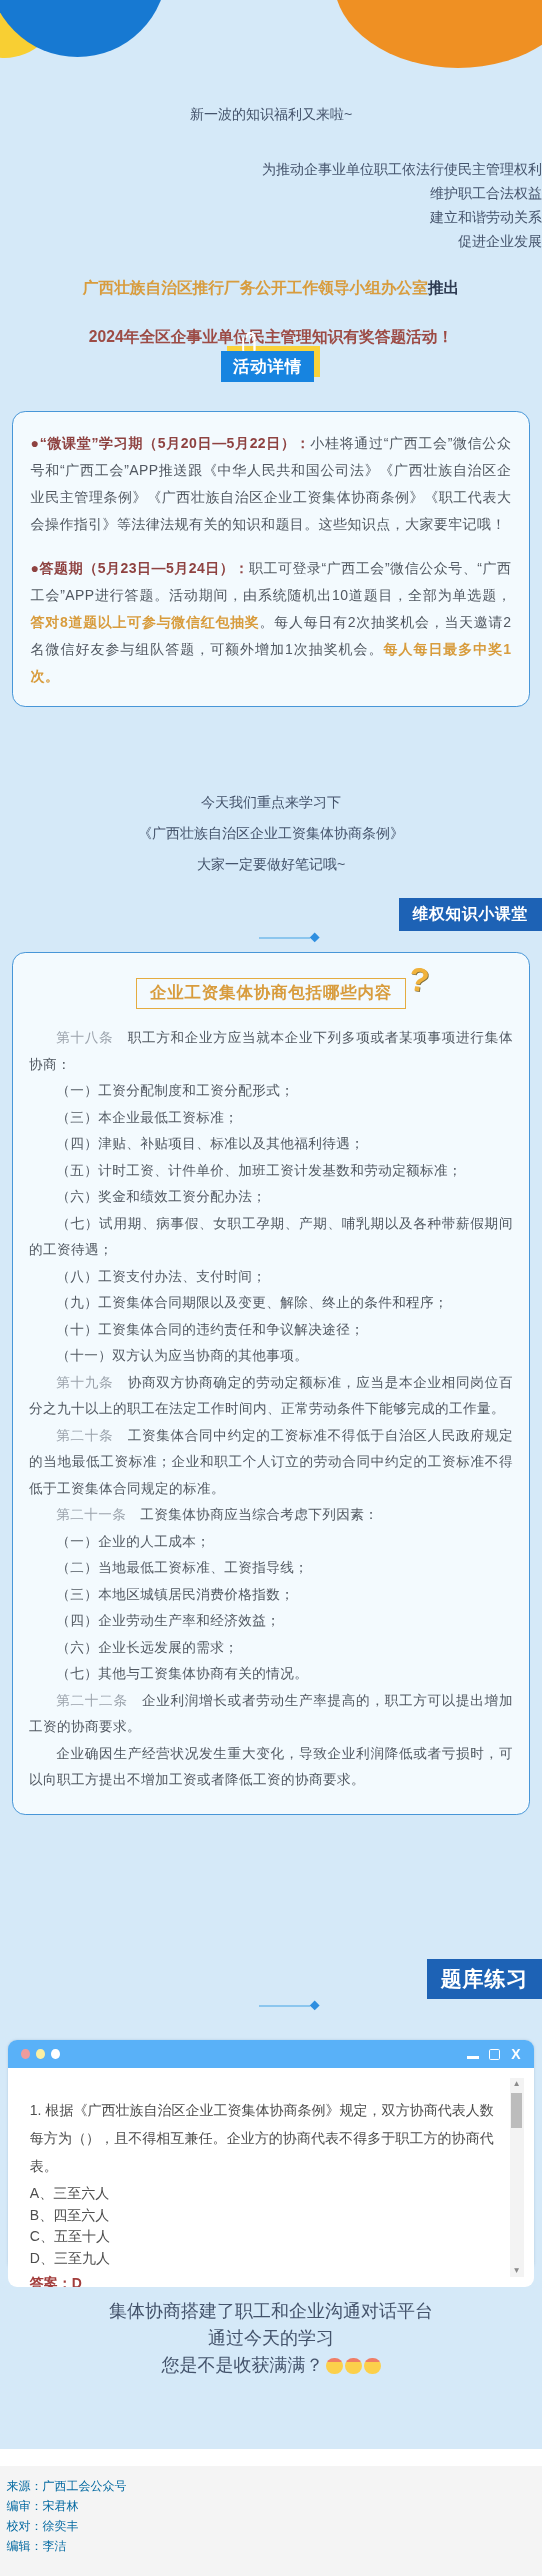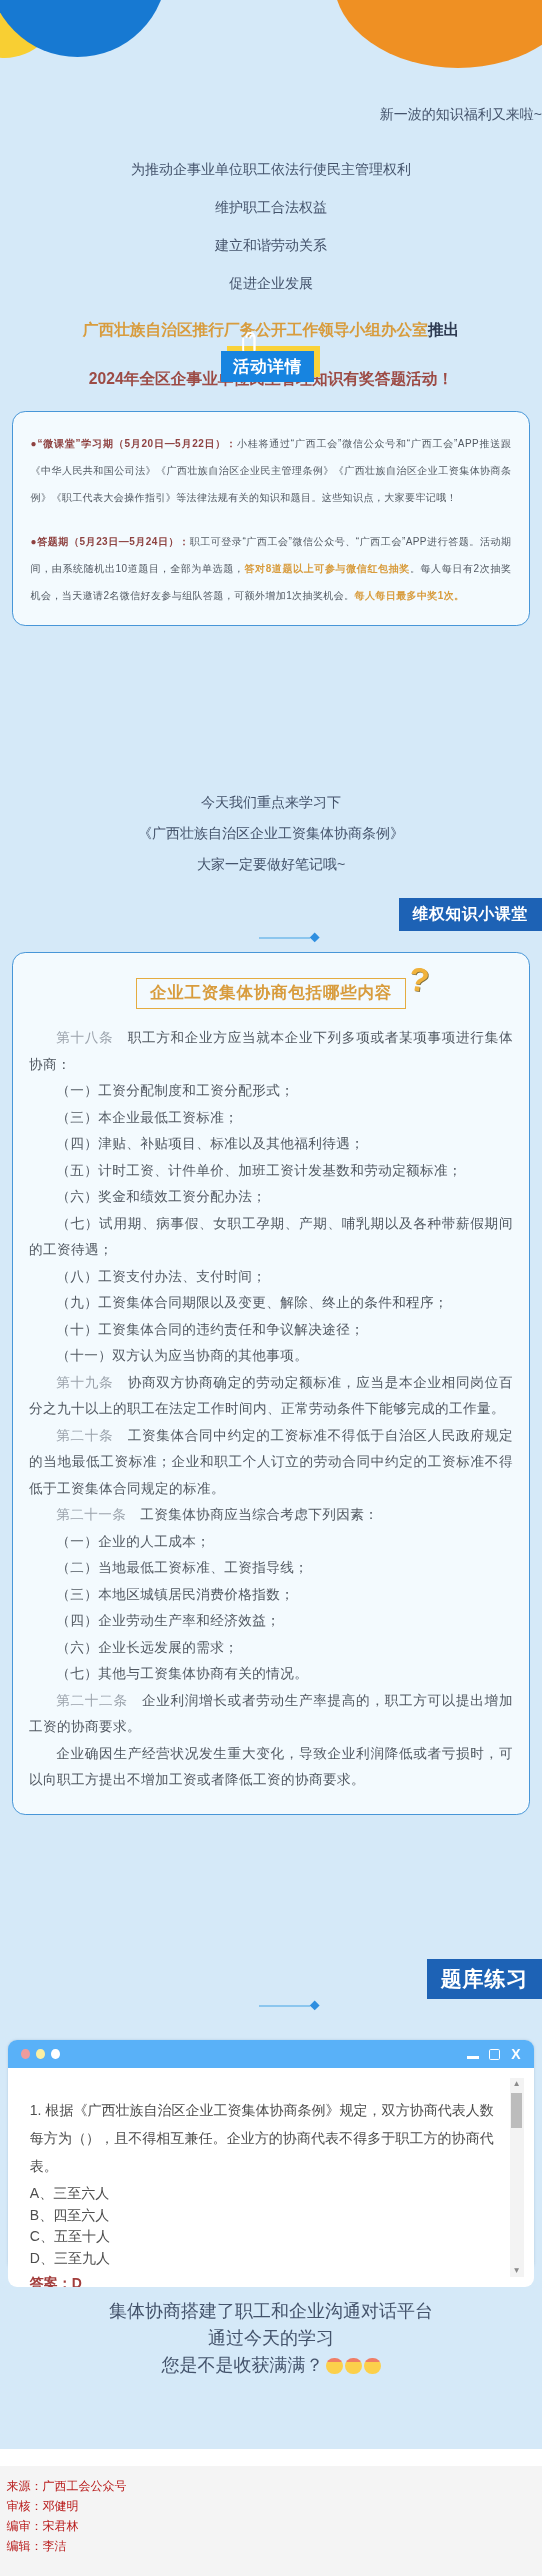--- a/index.html
+++ b/index.html
@@ -5,35 +5,35 @@
   html,body{margin:0;padding:0;background:#ffffff;}
   .page{width:542px;height:2576px;margin:0 auto;font-family:"Liberation Sans","DejaVu Sans",sans-serif;display:flex;flex-direction:column;}
   .main{position:relative;height:2449px;background:#d5e9f8;overflow:hidden;}
   
   .deco{position:absolute;border-radius:50%;}
   .deco-yellow{width:109px;height:109px;left:-50px;top:-51px;background:#f8cf33;}
   .deco-blue{width:179px;height:179px;left:-11.6px;top:-122px;background:#1779d2;}
   .deco-orange{width:248px;height:175px;right:-40px;top:-107px;background:#ef9023;}
   
   .intro{position:absolute;top:0;left:0;right:0;padding-top:106px;text-align:center;color:#44536b;font-size:14px;}
-  .in1{margin:0 0 33px;text-align:right;}
-  .in-group p{margin:14px;line-height:24px;}
+  .in1{margin:0 17px 33px;}
+  .in-group p{margin:0;line-height:24px;text-align:right;}
   .in-strong{margin:22px 0 0;font-size:15.7px;font-weight:bold;line-height:26.5px;}
   .gold-txt{color:#d89c3d;}
   .dark-txt{color:#2e3b52;}
   .maroon-title{color:#9c4b45;}
   
   .btn-stack{position:absolute;top:351px;left:50%;width:93px;height:34px;margin-left:-50px;cursor:pointer;}
   .btn-shadow{position:absolute;left:5.8px;top:-5px;width:93px;height:31px;background:#f9d23a;}
   .btn-face{position:absolute;left:0;top:0;width:93px;height:31px;background:#1784e0;color:#fff;font-weight:bold;font-size:16.5px;display:flex;align-items:center;justify-content:center;letter-spacing:0.8px;}
   .clip{position:absolute;left:18px;top:-23px;}
   
   .card{position:absolute;left:11.6px;right:11.6px;background:#f3fafe;border:1.7px solid #4796d8;border-radius:13.2px;box-sizing:border-box;}
   .rulebox{top:411px;padding:18px 18px 16.5px;}
-  .rb-p{font-size:10px;line-height:27px;color:#515861;text-align:justify;margin:0;letter-spacing:0.4px;}
+  .rb-p{font-size:14px;line-height:27px;color:#515861;text-align:justify;margin:0;letter-spacing:0.4px;}
   .rb-p + .rb-p{margin-top:16.5px;}
   .lead{color:#8e4241;font-weight:bold;}
   .hl{color:#d89c3d;font-weight:bold;}
   
   .study{position:absolute;top:787px;left:0;right:0;text-align:center;color:#44536b;font-size:14px;}
   .study p{margin:0;line-height:31px;}
   
   .sec{position:absolute;left:0;right:0;text-align:right;}
   .sec-1{top:898px;}
   .sec-2{top:1959px;}
@@ -68,21 +68,21 @@
   .sb-up,.sb-down{color:#8a8a8a;font-size:8.3px;line-height:11.6px;}
   .sb-down{margin-top:auto;}
   .sb-thumb{width:10.7px;height:35px;background:#bcbcbc;margin-top:3.3px;}
   
   .outro{position:absolute;top:2298px;left:0;right:0;text-align:center;color:#44536b;font-size:18px;}
   .outro p{margin:0;line-height:27px;}
   .bow-icon{display:inline-block;width:16.5px;height:16.5px;border-radius:50%;background:linear-gradient(180deg,#ef7d66 0 24%,#fcd04b 24%);vertical-align:-3.3px;margin-left:2.5px;}
   
   .gap{height:16.5px;background:#ffffff;}
   .footer{flex:1;background:#f4f4f4;padding:10px 6.6px 0;box-sizing:border-box;}
-  .footer p{margin:0;line-height:20px;font-size:12px;color:#b91c1c;}
+  .footer p{margin:0;line-height:20px;font-size:12px;color:#0369a1;}
 </style>
 </head>
 <body>
 
 <div class="page">
   <div class="main">
 
     <div class="deco deco-yellow"></div>
     <div class="deco deco-blue"></div>
     <div class="deco deco-orange"></div>
@@ -194,18 +194,18 @@
       <p>通过今天的学习</p>
       <p><span>您是不是收获满满？</span><span class="bow-icon"></span><span class="bow-icon"></span><span class="bow-icon"></span></p>
     </div>
 
   </div>
 
   <div class="gap"></div>
 
   <div class="footer">
     <p>来源：广西工会公众号</p>
-    <p>审核：邓健明</p>
     <p>编审：宋君林</p>
+    <p>校对：徐奕丰</p>
     <p>编辑：李洁</p>
   </div>
 </div>
 
 
 </body></html>

